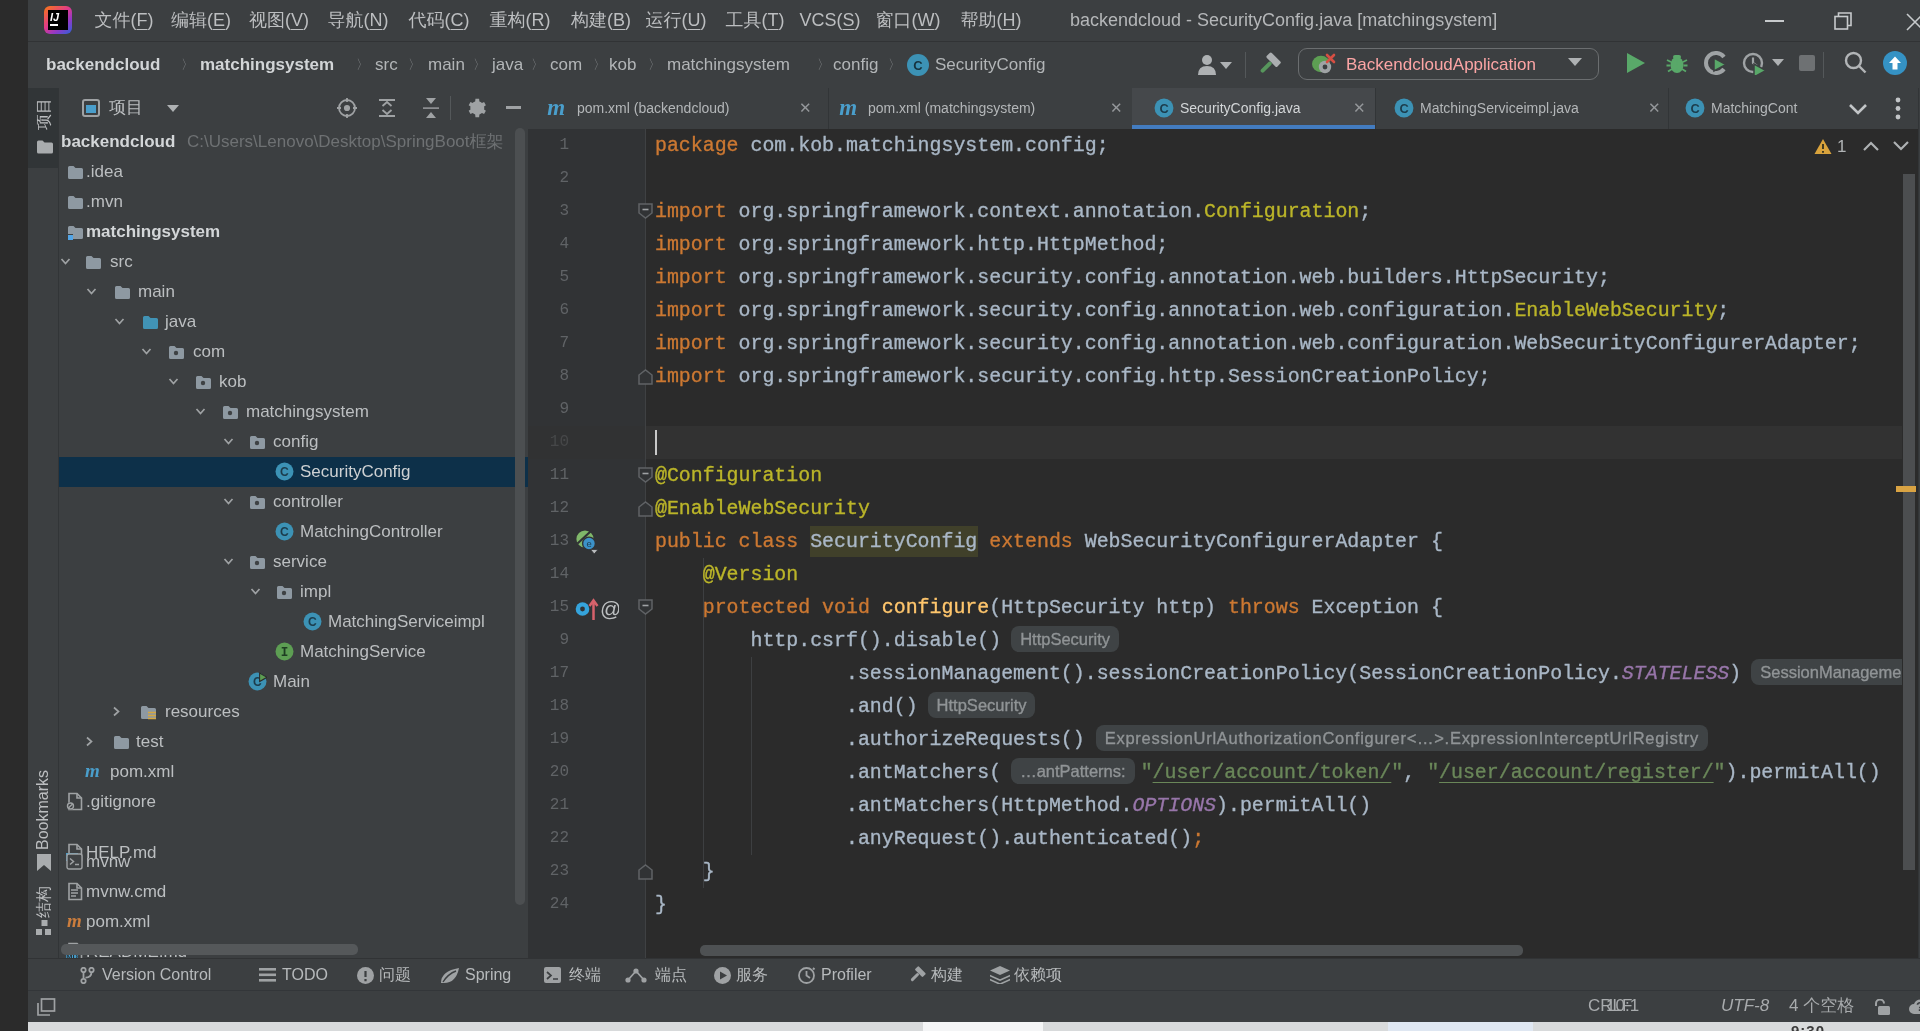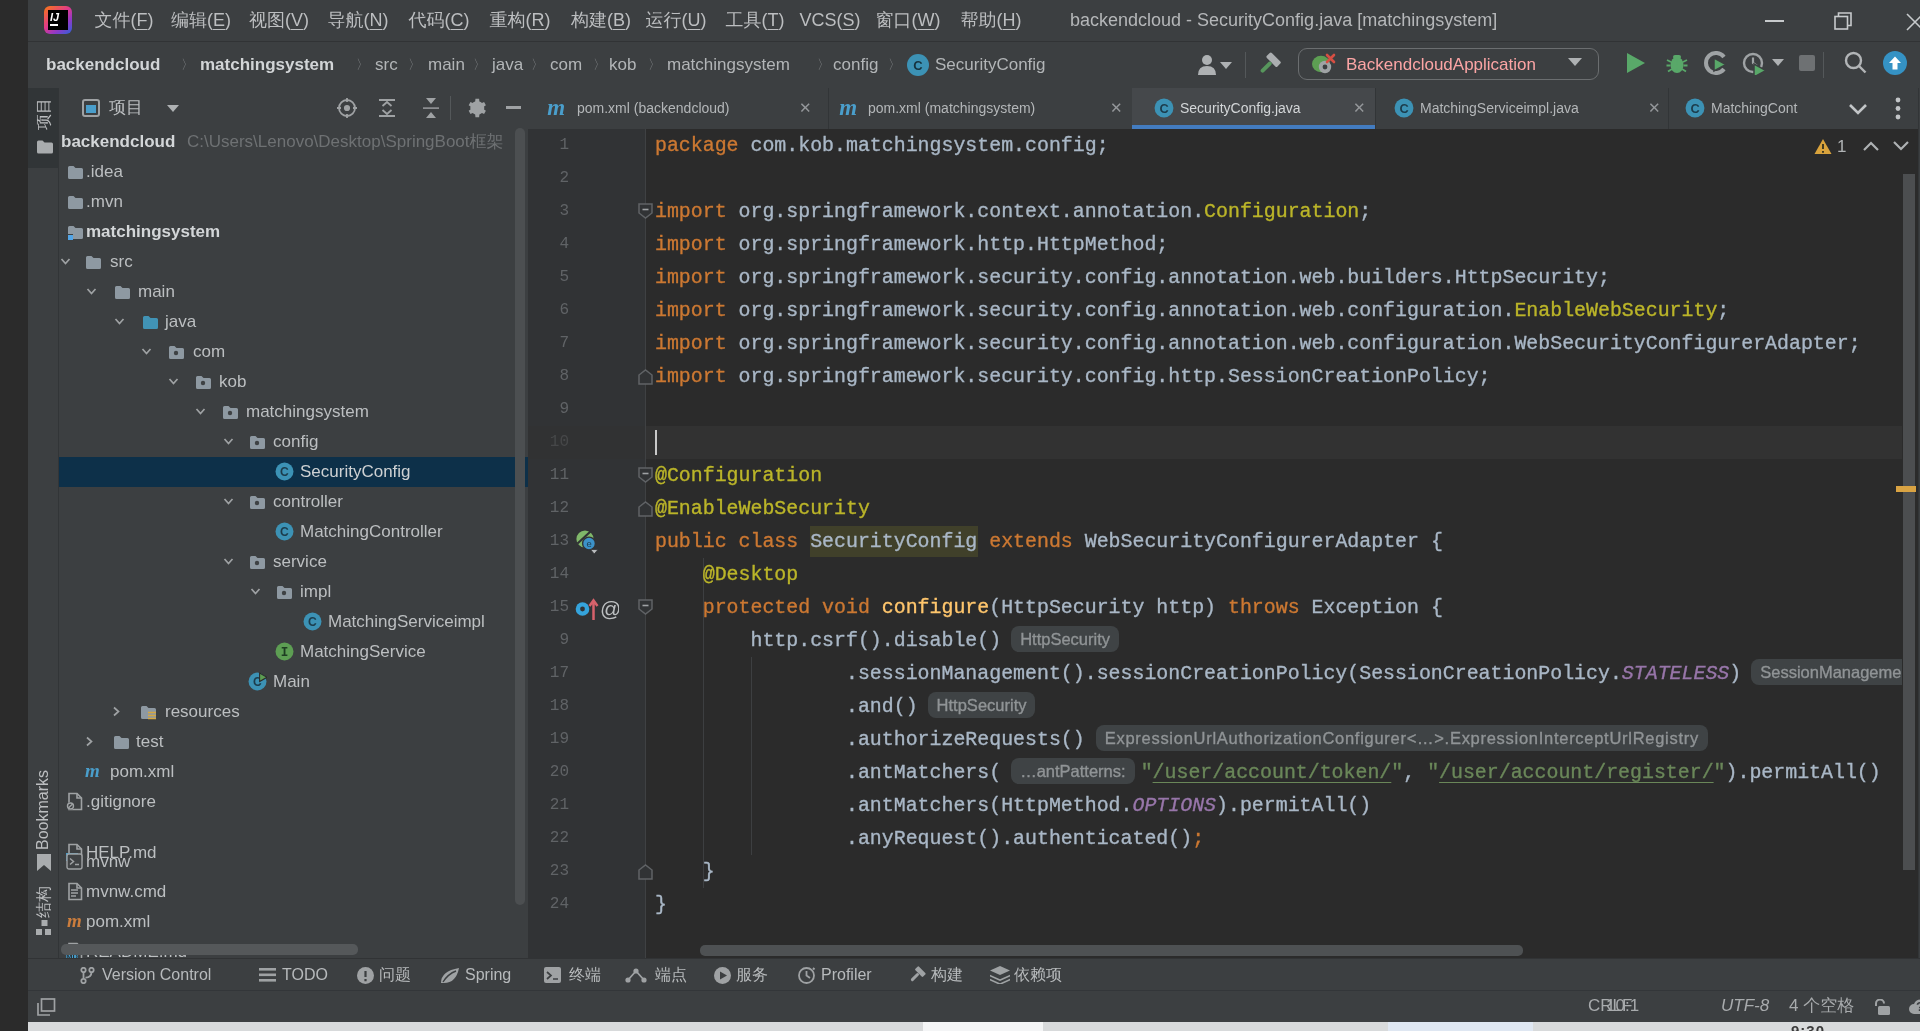--- a/index.html
+++ b/index.html
@@ -530,21 +530,21 @@
 <div class="cl" style="top:0px;"><span class="k">package</span> com.kob.matchingsystem.config;</div>
 <div class="cl" style="top:66px;"><span class="k">import</span> org.springframework.context.annotation.<span class="an">Configuration</span>;</div>
 <div class="cl" style="top:99px;"><span class="k">import</span> org.springframework.http.HttpMethod;</div>
 <div class="cl" style="top:132px;"><span class="k">import</span> org.springframework.security.config.annotation.web.builders.HttpSecurity;</div>
 <div class="cl" style="top:165px;"><span class="k">import</span> org.springframework.security.config.annotation.web.configuration.<span class="an">EnableWebSecurity</span>;</div>
 <div class="cl" style="top:198px;"><span class="k">import</span> org.springframework.security.config.annotation.web.configuration.WebSecurityConfigurerAdapter;</div>
 <div class="cl" style="top:231px;"><span class="k">import</span> org.springframework.security.config.http.SessionCreationPolicy;</div>
 <div class="cl" style="top:330px;"><span class="an">@Configuration</span></div>
 <div class="cl" style="top:363px;"><span class="an">@EnableWebSecurity</span></div>
 <div class="cl" style="top:396px;"><span class="k">public class</span> <span class="hlid">SecurityConfig</span> <span class="k">extends</span> WebSecurityConfigurerAdapter {</div>
-<div class="cl" style="top:429px;">    <span class="an">@Desktop</span></div>
+<div class="cl" style="top:429px;">    <span class="an">@Version</span></div>
 <div class="cl" style="top:462px;">    <span class="k">protected void</span> <span class="mth">configure</span>(HttpSecurity http) <span class="k">throws</span> Exception {</div>
 <div class="cl" style="top:495px;">        http.csrf().disable()<span class="chip" style="margin-left:10px;">HttpSecurity</span></div>
 <div class="cl" style="top:528px;">                .sessionManagement().sessionCreationPolicy(SessionCreationPolicy.<span class="cst">STATELESS</span>)<span class="chip" style="margin-left:10px;">SessionManagementConf</span></div>
 <div class="cl" style="top:561px;">                .and()<span class="chip" style="margin-left:10px;">HttpSecurity</span></div>
 <div class="cl" style="top:594px;">                .authorizeRequests()<span class="chip" style="margin-left:11px;letter-spacing:0.72px;">ExpressionUrlAuthorizationConfigurer&lt;…&gt;.ExpressionInterceptUrlRegistry</span></div>
 <div class="cl" style="top:627px;">                .antMatchers(<span class="chip" style="margin-left:10px;margin-right:6px;">…antPatterns:</span><span class="str">"<span class="u">/user/account/token/</span>"</span>, <span class="str">"<span class="u">/user/account/register/</span>"</span>).permitAll()</div>
 <div class="cl" style="top:660px;">                .antMatchers(HttpMethod.<span class="cst">OPTIONS</span>).permitAll()</div>
 <div class="cl" style="top:693px;">                .anyRequest().authenticated()<span class="k">;</span></div>
 <div class="cl" style="top:726px;">    }</div>
 <div class="cl" style="top:759px;">}</div>

